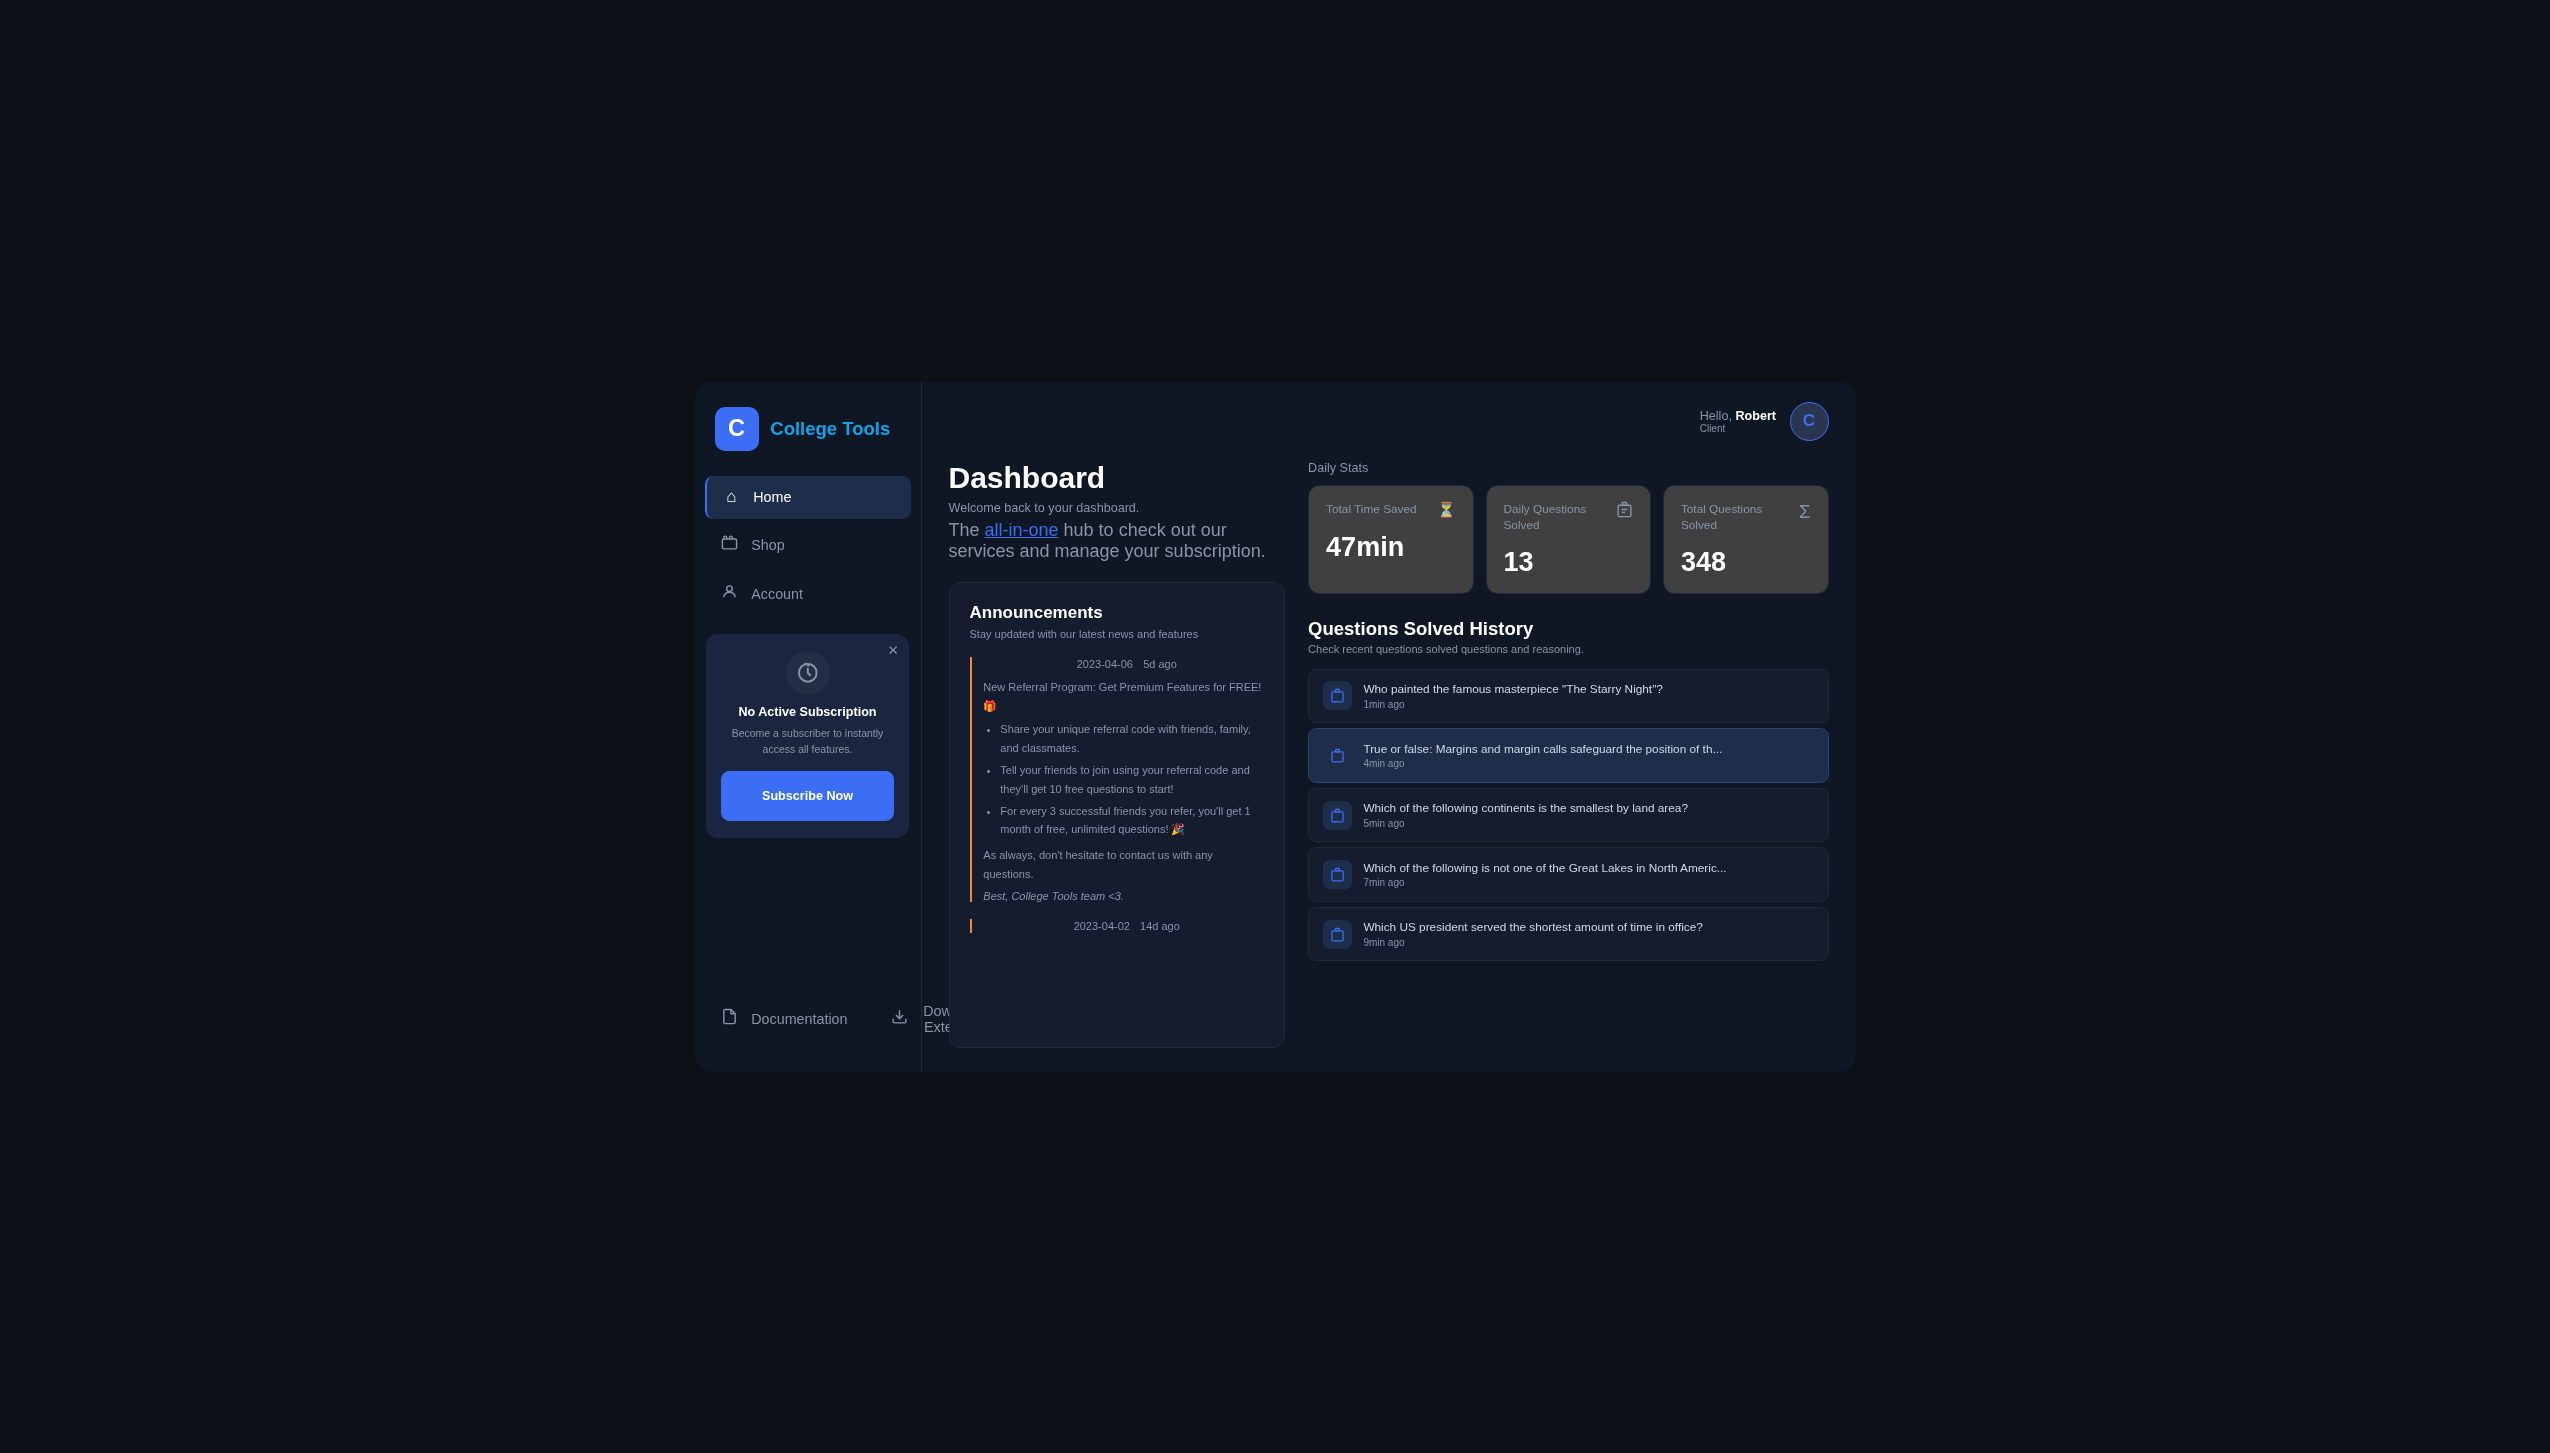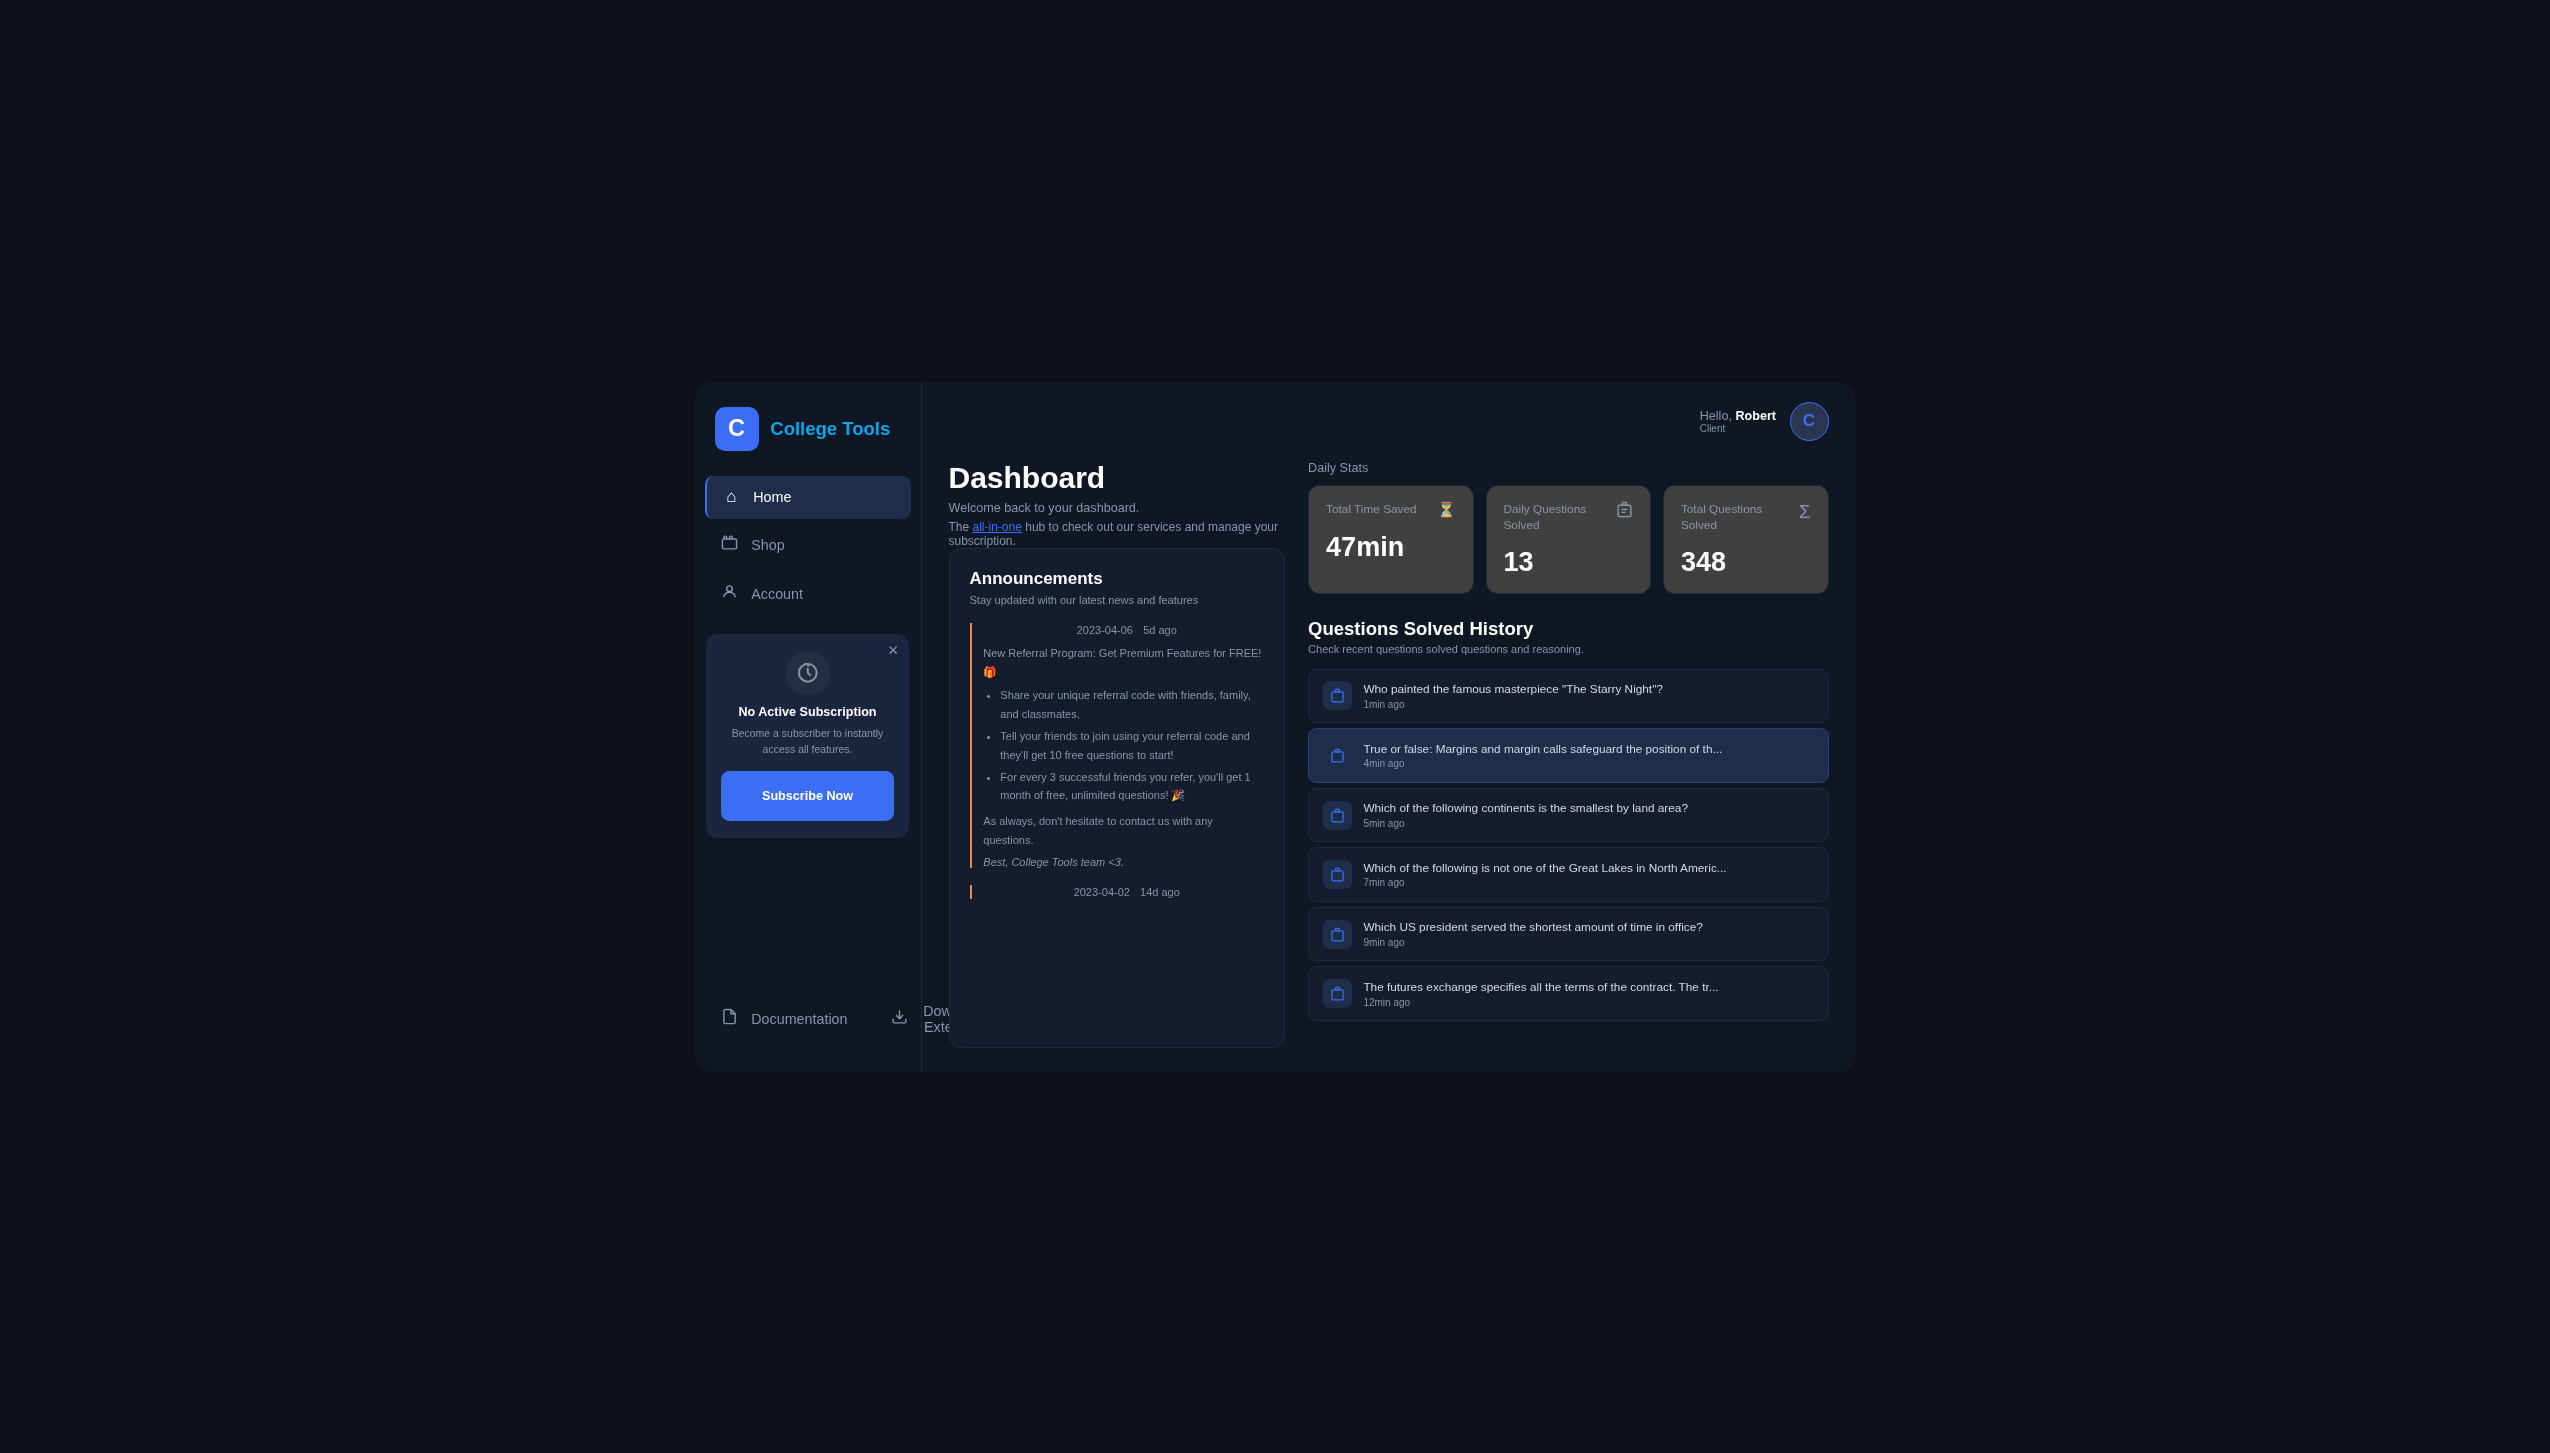--- a/index.html
+++ b/index.html
@@ -197,22 +197,23 @@
       font-weight: 800;
       color: white;
       margin-bottom: 6.7px;
     }
     .page-subtitle {
       font-size: 12.6px;
       color: #8895a7;
       margin-bottom: 5px;
     }
     .page-desc {
-      font-size: 12px;
-      color: #8895a7;
+      font-size: 18px;
+      color: #8895a7;
+      margin-bottom: 20px;
     }
     .highlight {
       color: #3b6ef5;
       text-decoration: underline;
     }
     .announcements-card {
       background: #141c2e;
       border-radius: 11.8px;
       padding: 20px;
       flex: 1;
@@ -609,31 +610,19 @@
                 <svg width="15" height="15" viewBox="0 0 24 24" fill="none" stroke="currentColor" stroke-width="2">
                   <rect x="9" y="2" width="6" height="4" rx="1"></rect>
                     <rect x="3" y="6" width="18" height="16" rx="2"></rect>
                 </svg>
               </div>
               <div class="q-content">
                 <div class="q-text">Which US president served the shortest amount of time in office?</div>
                 <div class="q-time">9min ago</div>
               </div>
             </div>
-            <div class="history-item">
-              <div class="q-icon">
-                <svg width="15" height="15" viewBox="0 0 24 24" fill="none" stroke="currentColor" stroke-width="2">
-                  <rect x="9" y="2" width="6" height="4" rx="1"></rect>
-                    <rect x="3" y="6" width="18" height="16" rx="2"></rect>
-                </svg>
-              </div>
-              <div class="q-content">
-                <div class="q-text">The futures exchange specifies all the terms of the contract. The tr...</div>
-                <div class="q-time">12min ago</div>
-              </div>
-            </div>
           </div>
         </div>
       </div>
     </div>
   </div>
 </div>
 
 
 </body></html>

